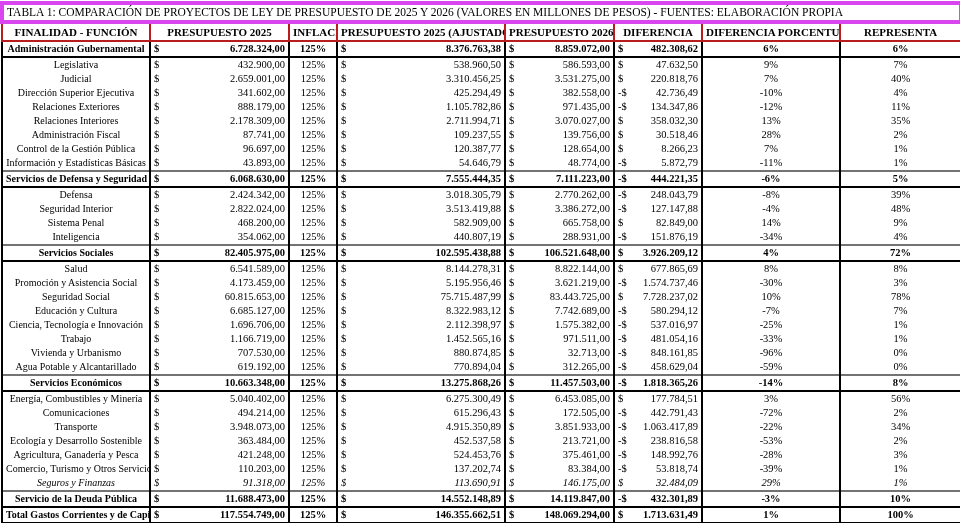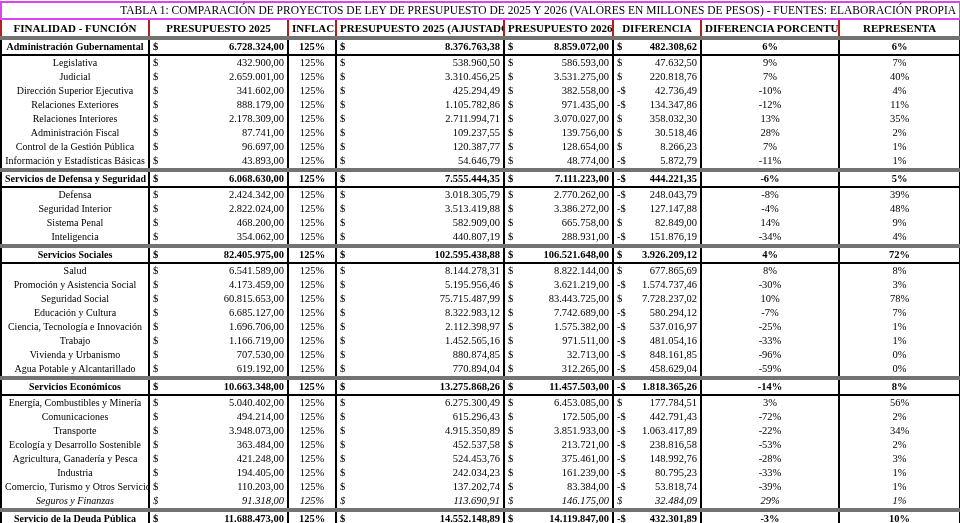--- a/index.html
+++ b/index.html
@@ -2,27 +2,27 @@
 <html><head>
 <meta charset="utf-8">
 <style>
   html,body{margin:0;padding:0;background:#fff;width:960px;height:523px;overflow:hidden;
     font-family:"Liberation Serif","DejaVu Serif",serif;-webkit-font-smoothing:antialiased;}
   table{border-collapse:collapse;table-layout:fixed;width:959px;margin:1px 0 0 0;}
   col.c1{width:148px}col.c2{width:139px}col.c3{width:48px}col.c4{width:168px}
   col.c5{width:109px}col.c6{width:88px}col.c7{width:138px}col.c8{width:121px}
   th,td{border-left:2px solid #000;border-right:2px solid #000;padding:0 3px;
     font-size:10.5px;line-height:14px;height:14px;white-space:nowrap;overflow:hidden;color:#000;}
-  tr.title-row th{border:2px solid #d946ef;font-weight:normal;font-size:11.5px;height:15px;line-height:15px;text-align:right;}
+  tr.title-row th{border:4px solid #d946ef;font-weight:normal;font-size:11.5px;height:15px;line-height:15px;text-align:left;}
   tr.head-row th{border:2px solid #b91c1c;font-weight:bold;font-size:11px;height:16px;line-height:16px;text-align:center;}
   td.label{text-align:center;font-size:10px;}
   td.money{text-align:right;}
   td.money .sgn{float:left;}
   td.ctr{text-align:center;}
-  tr.group td{border-top:4px solid #737373;border-bottom:2px solid #000;font-weight:bold;}
+  tr.group td{border-top:2px solid #737373;border-bottom:2px solid #000;font-weight:bold;}
   tbody{border-bottom:2px solid #000;}
   tbody tr:last-child td{border-bottom:2px solid #000;}
 </style>
 </head>
 <body>
 
 <table>
   <colgroup>
     <col class="c1">
       <col class="c2">
@@ -333,30 +333,20 @@
         <td class="label">Agricultura, Ganadería y Pesca</td>
         <td class="money"><span class="sgn">$</span><span class="val">421.248,00</span></td>
         <td class="ctr">125%</td>
         <td class="money"><span class="sgn">$</span><span class="val">524.453,76</span></td>
         <td class="money"><span class="sgn">$</span><span class="val">375.461,00</span></td>
         <td class="money"><span class="sgn">-$</span><span class="val">148.992,76</span></td>
         <td class="ctr">-28%</td>
         <td class="ctr">3%</td>
       </tr>
       <tr style="color: rgb(192, 0, 0);">
-        <td class="label">Industria</td>
-        <td class="money"><span class="sgn">$</span><span class="val">194.405,00</span></td>
-        <td class="ctr">125%</td>
-        <td class="money"><span class="sgn">$</span><span class="val">242.034,23</span></td>
-        <td class="money"><span class="sgn">$</span><span class="val">161.239,00</span></td>
-        <td class="money"><span class="sgn">-$</span><span class="val">80.795,23</span></td>
-        <td class="ctr">-33%</td>
-        <td class="ctr">1%</td>
-      </tr>
-      <tr style="color: rgb(192, 0, 0);">
         <td class="label">Comercio, Turismo y Otros Servicios</td>
         <td class="money"><span class="sgn">$</span><span class="val">110.203,00</span></td>
         <td class="ctr">125%</td>
         <td class="money"><span class="sgn">$</span><span class="val">137.202,74</span></td>
         <td class="money"><span class="sgn">$</span><span class="val">83.384,00</span></td>
         <td class="money"><span class="sgn">-$</span><span class="val">53.818,74</span></td>
         <td class="ctr">-39%</td>
         <td class="ctr">1%</td>
       </tr>
       <tr style="color: rgb(0, 0, 0); font-style: italic;">

